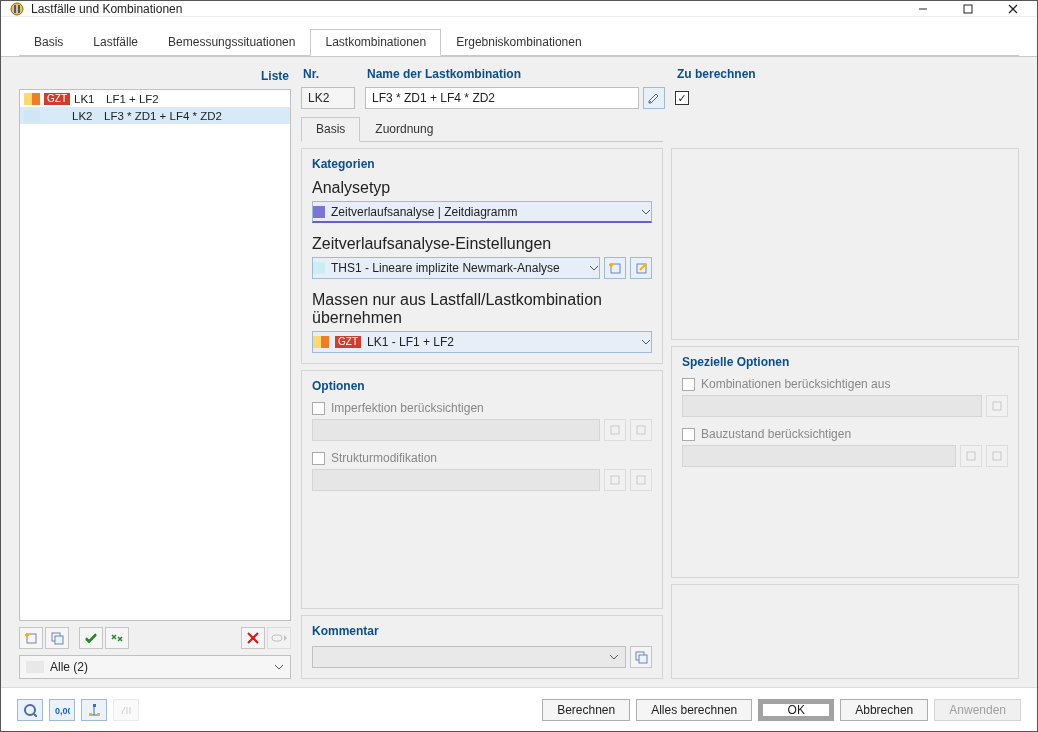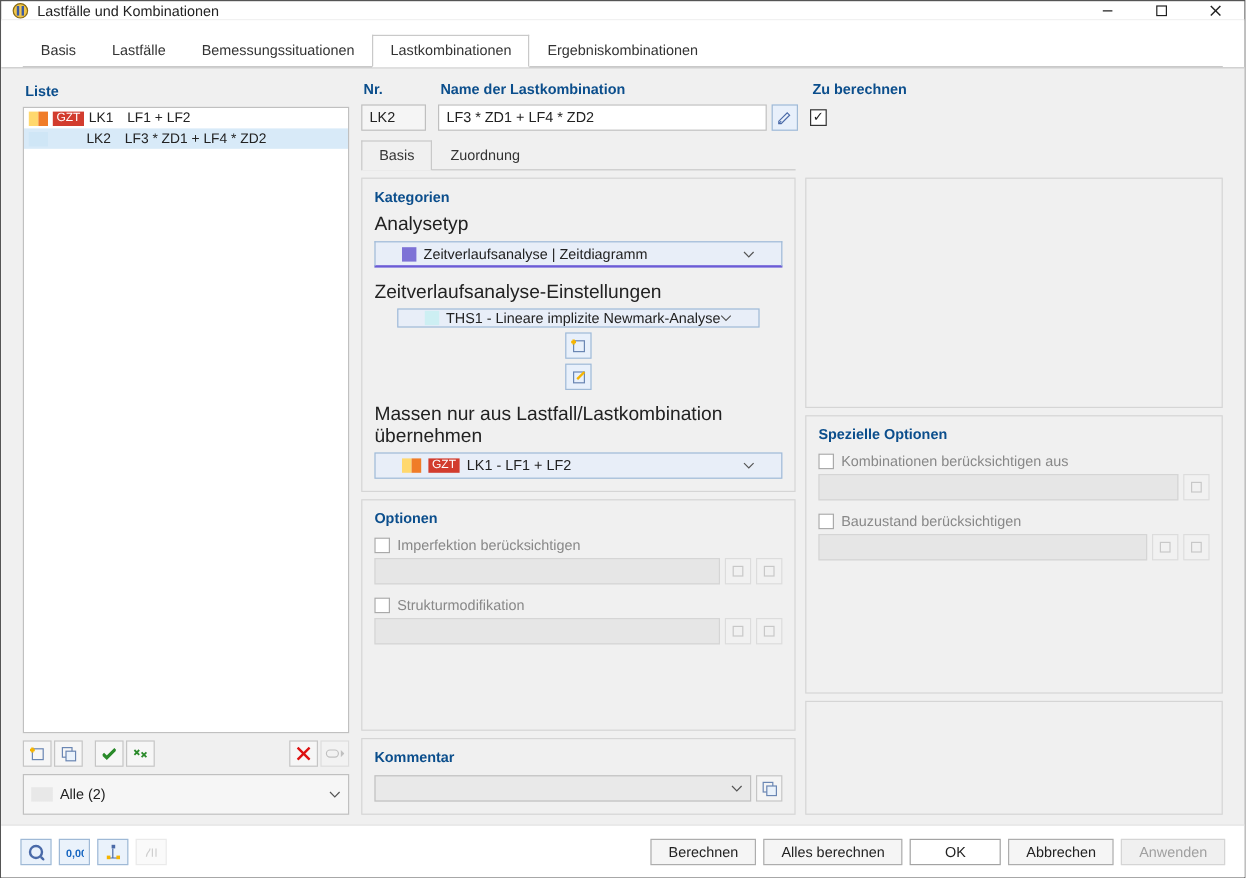--- a/index.html
+++ b/index.html
@@ -19,36 +19,36 @@
   .content { flex:1; display:flex; flex-direction:column; background:#fff; }
   .tabs-main { display:flex; padding:12px 18px 0 18px; }
   .tab-main { padding:5px 14px 6px; color:#333; border:1px solid transparent; position:relative; cursor:default;}
   .tab-main.active { background:#fff; border:1px solid #c9c9c9; border-bottom-color:#fff; z-index:2;}
   .tab-underline { position:absolute; left:18px; right:18px; bottom:0; height:1px; background:#c9c9c9; }
   .tabs-wrap { position:relative; }
 
   .body { flex:1; display:flex; gap:10px; padding:8px 18px 8px 18px; background:#f0f0f0; border-top:1px solid #c9c9c9; margin:0; }
 
   .left { width:272px; display:flex; flex-direction:column; }
-  .panel-title { color:#0b4e8c; font-weight:600; padding:4px 2px 6px; }
+  .panel-title { color:#0b4e8c; font-weight:600; padding:4px 2px 6px;text-align:right; }
   .listbox { flex:1; background:#fff; border:1px solid #c0c0c0; overflow:auto; }
   .listrow { display:flex; align-items:center; height:17px; padding:0 4px; gap:4px; font-size:11.5px; }
   .listrow.selected { background:#d8eaf8; }
   .swatch { width:16px; height:12px; display:inline-block; }
   .sw-half { display:inline-flex; }
   .sw-half span { width:8px; height:12px; display:inline-block; }
   .badge { color:#fff; font-size:10px; padding:0 3px; height:12px; line-height:12px; display:inline-block;}
   .code { width:28px; }
 
   .left-tools { display:flex; gap:2px; padding-top:6px; align-items:center; }
   .tbtn { width:24px; height:22px; border:1px solid #c5c5c5; background:#f6f6f6; display:flex; align-items:center; justify-content:center; font-size:11px; }
   .tbtn.disabled { opacity:0.45; }
   .tbtn.danger svg { color:#d11; }
 
-  .left-filter { margin-top:6px; height:34px; border:1px solid #c0c0c0; background:#f6f6f6; display:flex; align-items:center; padding:0 6px; }
+  .left-filter { margin-top:6px; height:24px; border:1px solid #c0c0c0; background:#f6f6f6; display:flex; align-items:center; padding:0 6px; }
   .left-filter .sw { margin-right:6px; }
   .left-filter .dd { margin-left:auto; }
 
   .right { flex:1; display:flex; flex-direction:column; gap:6px; }
   .toprow { display:flex; gap:10px; }
   .fieldgrp { display:flex; flex-direction:column; }
   .fieldgrp .lbl { color:#0b4e8c; font-weight:600; padding:2px 2px 6px; }
   .txt { height:22px; border:1px solid #bfbfbf; background:#f5f5f5; padding:0 6px; display:flex; align-items:center; font-size:12px;}
   .txt.white { background:#fff; }
   .iconbtn { width:22px; height:22px; border:1px solid #9fb9d6; background:#e8f0fb; margin-left:4px; display:flex; align-items:center; justify-content:center;}
@@ -60,44 +60,44 @@
   .subtab { padding:4px 14px 5px; border:1px solid transparent; color:#333; }
   .subtab.active { border:1px solid #c9c9c9; border-bottom-color:#f0f0f0; background:#f0f0f0; z-index:2; position:relative;}
   .subtabs-line { position:absolute; left:0; right:0; bottom:0; height:1px; background:#c9c9c9;}
 
   .cols { display:flex; gap:8px; flex:1; min-height:0;}
   .colL { width:362px; display:flex; flex-direction:column; gap:6px; }
   .colR { flex:1; display:flex; flex-direction:column; gap:6px; }
   .card { border:1px solid #d5d5d5; background:#f0f0f0; padding:8px 10px 10px; }
   .card .h { color:#0b4e8c; font-weight:600; margin-bottom:8px; }
   .formlbl { font-size:16px; color:#222; margin:4px 0 4px; }
-  .combo { height:22px; border:1px solid #9fb9d6; background:#e8eef8; display:flex; align-items:center; padding:0 22px; font-size:12px; }
+  .combo { height:22px; border:1px solid #9fb9d6; background:#e8eef8; display:flex; align-items:center; padding:0 0; font-size:12px; }
   .combo .sq { width:12px; height:12px; margin-right:6px; }
   .combo .dd { margin-left:auto; color:#555; }
   .combo.purple-line { border-bottom:2px solid #6b5bd6; }
-  .row-inline { display:flex; align-items:center; gap:4px;flex-direction:column; }
+  .row-inline { display:flex; align-items:center; gap:4px; }
 
   .optrow { display:flex; align-items:center; gap:6px; color:#888; margin:4px 0; }
   .optrow .cb { width:13px; height:13px; border:1px solid #aaa; background:#fff; }
   .optsub { display:flex; gap:4px; margin:4px 0 10px; }
   .optsub .slot { flex:1; height:22px; background:#e6e6e6; border:1px solid #d5d5d5;}
   .smallbtn { width:22px; height:22px; border:1px solid #c5c5c5; background:#f4f4f4; display:flex; align-items:center; justify-content:center;}
   .smallbtn.blue { border:1px solid #9fb9d6; background:#e8f0fb;}
   .smallbtn.disabled { opacity:0.45; }
 
   .card.flexfill { flex:1; }
 
   .commentrow { display:flex; gap:4px; align-items:center; }
   .commentrow .combo2 { flex:1; height:22px; border:1px solid #c0c0c0; background:#e9e9e9; display:flex; align-items:center; padding:0 6px;}
   .commentrow .combo2 .dd { margin-left:auto; color:#555;}
 
   .footer { height:44px; border-top:1px solid #dcdcdc; display:flex; align-items:center; padding:0 16px; gap:6px; background:#fff;}
   .footer .spacer { flex:1; }
   .btn { height:22px; padding:0 14px; border:1px solid #adadad; background:#f5f5f5; display:flex; align-items:center; font-size:12px;}
-  .btn.primary { border:1px solid #a3a3a3; background:#fff;}
+  .btn.primary { border:5px solid #a3a3a3; background:#fff;}
   .btn.disabled { color:#a0a0a0; background:#f0f0f0; border-color:#d5d5d5;}
   .ftbtn { width:26px; height:22px; border:1px solid #9fb9d6; background:#eaf2fb; display:flex; align-items:center; justify-content:center;}
   .ftbtn.disabled { opacity:0.4; border-color:#ccc; background:#f3f3f3;}
 
   svg { display:block; }
 </style>
 </head>
 <body>
 
 <div class="window">

